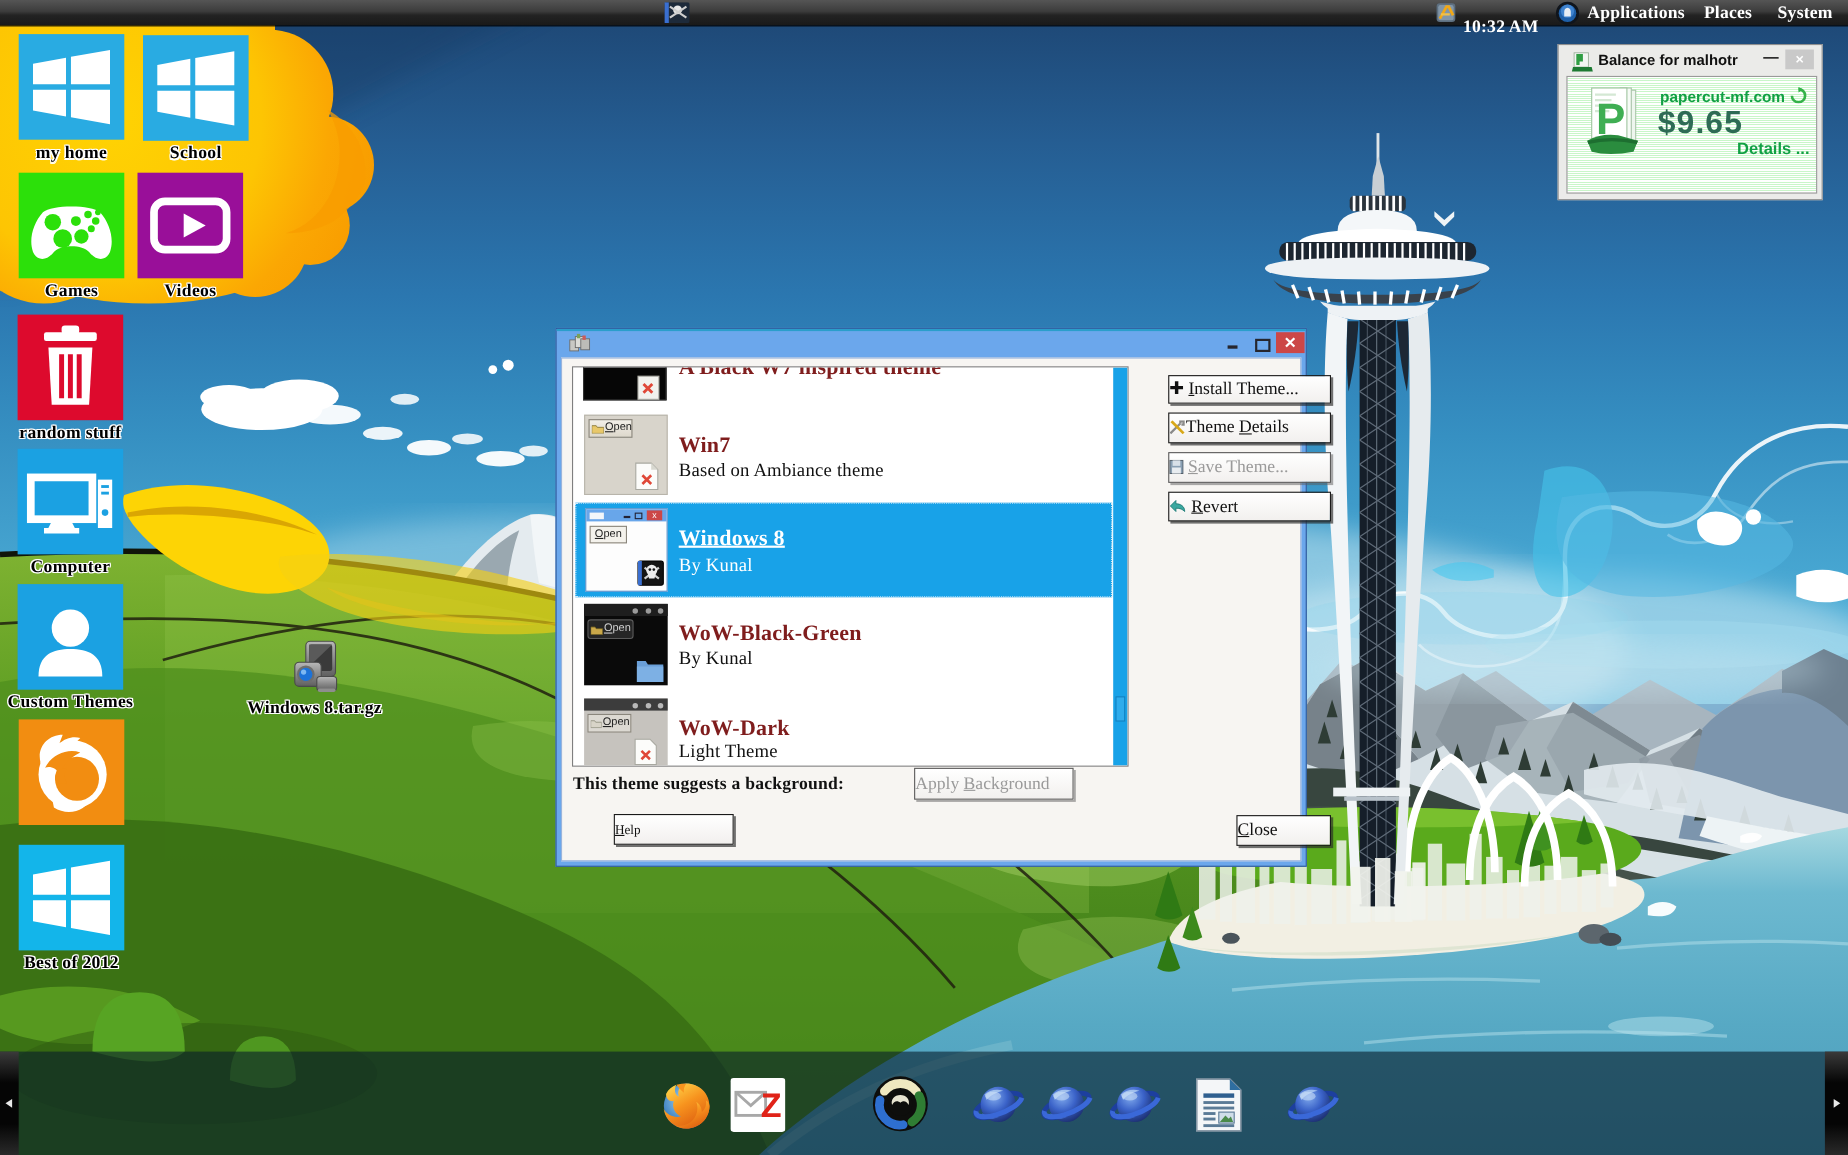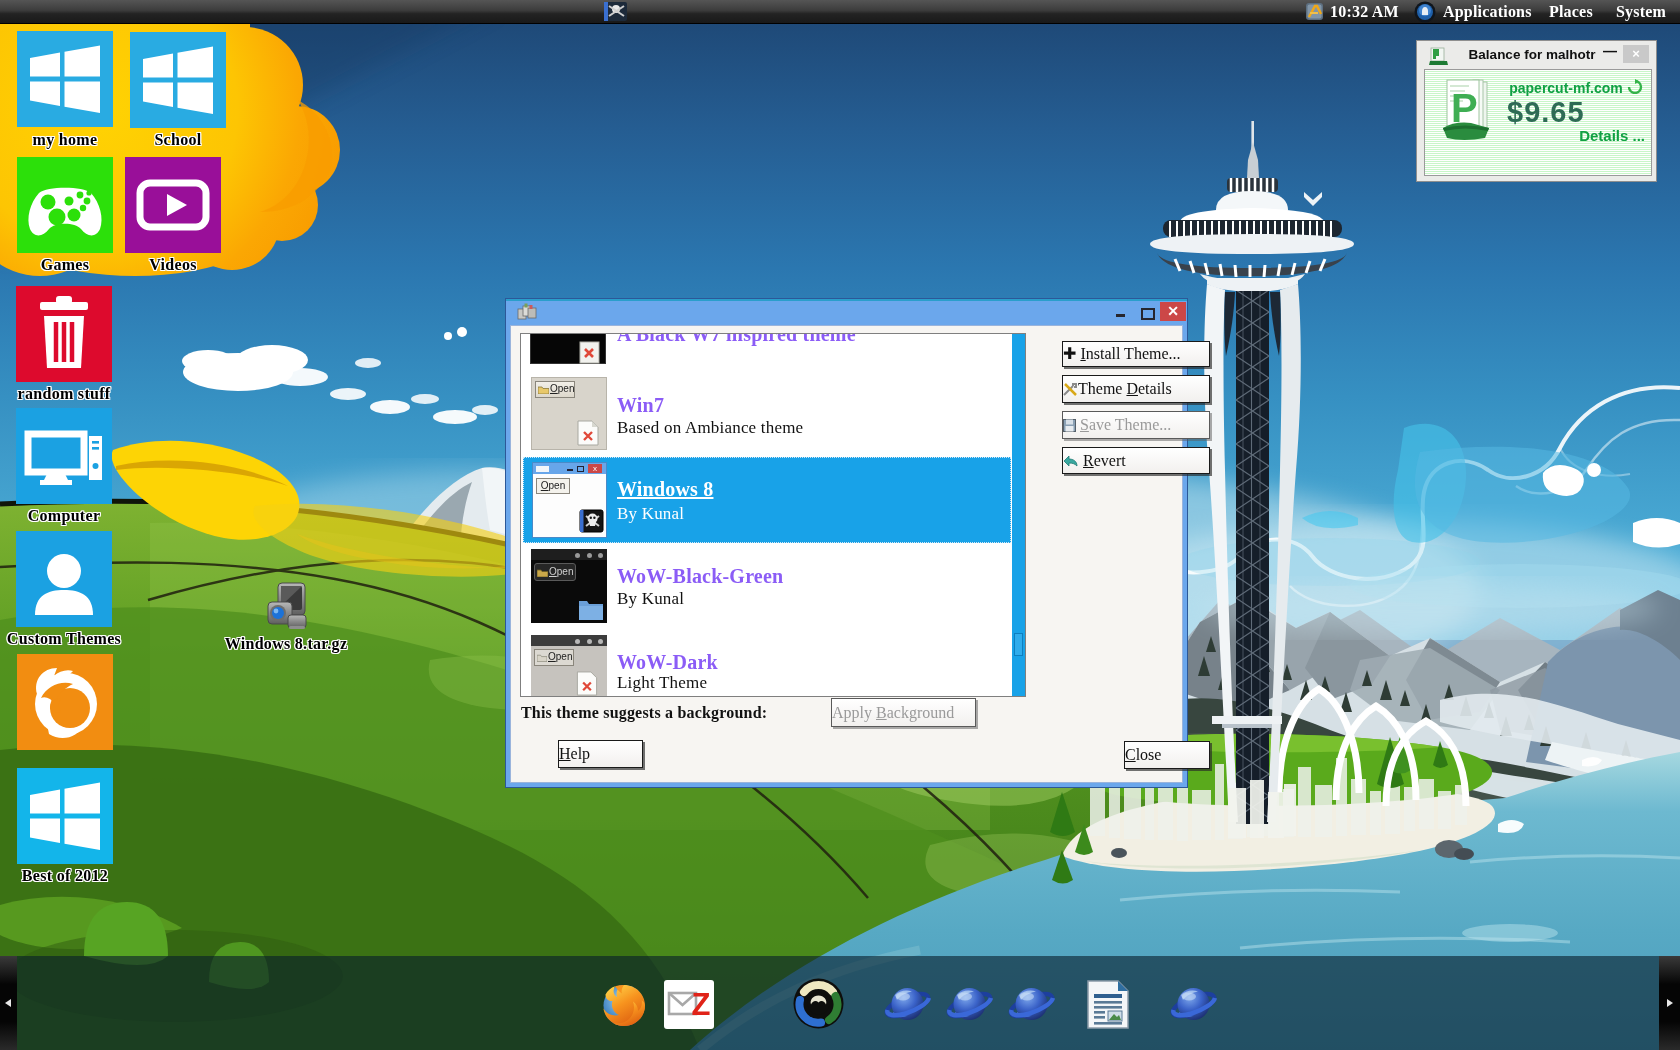--- a/index.html
+++ b/index.html
@@ -20,21 +20,21 @@
 #balance{position:absolute;left:1416px;top:40px;width:241px;height:142px;background:#ebebe9;border:1px solid #8f8f8f;box-sizing:border-box;z-index:30;font-family:"Liberation Sans",sans-serif;}
 #balgreen{position:absolute;left:7px;top:28px;width:226px;height:105px;border:1px solid #9a9a9a;
  background:repeating-linear-gradient(180deg,#ffffff 0px,#ffffff 1px,#c9f6c9 1px,#c9f6c9 2px);}
 
 #dlg{position:absolute;left:505px;top:298px;width:683px;height:490px;z-index:35;box-sizing:border-box;
  background:#6ba7ec;border:1px solid #2c5898;}
 #dlgclient{position:absolute;left:4px;top:26px;width:673px;height:458px;background:#f7f5f2;border:1px solid #9ab4dc;box-sizing:border-box;}
 #dlglist{position:absolute;left:9px;top:7px;width:506px;height:364px;background:#fff;border:1px solid #7f7f7f;box-sizing:border-box;overflow:hidden;}
 .btn{position:absolute;background:linear-gradient(#ffffff,#f2f0ee);border:1px solid #1a1a1a;box-shadow:2px 2px 0 rgba(40,40,40,0.65);box-sizing:border-box;text-align:left;font-family:Liberation Serif, serif;color:#111;margin-left:36px;}
 .btn.dis{color:#9a9a9a;border-color:#5a5a5a;box-shadow:2px 2px 0 rgba(90,90,90,0.5);}
-.itemtitle{font-weight:bold;font-size:20px;color:#8b5cf6;letter-spacing:0.2px;}
+.itemtitle{font-weight:bold;font-size:20px;color:#7f1d1d;letter-spacing:0.2px;}
 .itemsub{font-size:17px;color:#111;letter-spacing:0.2px;}
 u{text-decoration:underline;}
 </style>
 </head>
 <body>
 <div id="stage">
 
 <svg id="wp" class="abs" width="1680" height="1050" viewBox="0 0 1680 1050" style="left:0;top:0;z-index:1">
  <defs>
   <linearGradient id="sky" x1="0" y1="0" x2="0" y2="1">
@@ -406,21 +406,21 @@
     <circle cx="12" cy="7" r="4" fill="#e8e8e8"></circle>
     <line x1="5" y1="14" x2="20" y2="4" stroke="#cfcfcf" stroke-width="2"></line>
     <line x1="5" y1="4" x2="20" y2="14" stroke="#cfcfcf" stroke-width="2"></line>
   </svg>
   <svg class="abs" style="left:1305px;top:2px" width="21" height="19" viewBox="0 0 21 19">
     <rect x="1" y="1" width="17" height="17" rx="3" fill="#5d6f80"></rect>
     <rect x="2.5" y="2.5" width="14" height="14" rx="2" fill="#8296a8"></rect>
     <path d="M4,15 L10,4 L12,4 L16,12" stroke="#f0a818" stroke-width="2.5" fill="none"></path>
     <line x1="5" y1="11" x2="13" y2="11" stroke="#f0c04a" stroke-width="2"></line>
   </svg>
-  <div class="ptxt" style="left:1330px;">10:32 AM</div>
+  <div class="ptxt" style="left:1330px;margin-top:13px;">10:32 AM</div>
   <svg class="abs" style="left:1413px;top:1px" width="24" height="22" viewBox="0 0 24 22">
     <circle cx="12" cy="11" r="10.5" fill="#10151c"></circle>
     <circle cx="12" cy="11" r="8" fill="#1e5fa8"></circle>
     <circle cx="12" cy="9.2" r="6" fill="#3f83cf"></circle>
     <path d="M12,6 C10,6 9,8 9,10 L9,14 L15,14 L15,10 C15,8 14,6 12,6 Z" fill="#e8eef4"></path>
   </svg>
   <div class="ptxt" style="left:1443px;">Applications</div>
   <div class="ptxt" style="left:1549px;">Places</div>
   <div class="ptxt" style="left:1616px;">System</div>
 </div>
@@ -637,21 +637,21 @@
         <ellipse cx="20" cy="14.5" rx="7" ry="4" fill="#cfe2f8" opacity="0.55"></ellipse>
       </svg>
 </div>
 
 <div id="balance">
   <svg class="abs" style="left:11px;top:5px" width="22" height="22" viewBox="0 0 22 22">
     <rect x="3" y="2" width="13" height="13" fill="#f2f6f2" stroke="#9ab09a" stroke-width="0.8"></rect>
     <path d="M5,3 L11,3 L11,10 L8,10 L8,13 L5,13 Z" fill="#2f9e43"></path>
     <path d="M2,15 L19,15 L20,19 L1,19 Z" fill="#1d7a33"></path>
   </svg>
-  <div class="abs" style="left:36px;top:6px;width:158px;text-align:center;font-weight:bold;font-size:13.5px;color:#101010;font-family:'Liberation Sans',sans-serif;">Balance for malhotr</div>
+  <div class="abs" style="left:36px;top:6px;width:158px;text-align:left;font-weight:bold;font-size:13.5px;color:#101010;font-family:'Liberation Sans',sans-serif;">Balance for malhotr</div>
   <div class="abs" style="left:186px;top:2px;width:16px;font-weight:bold;color:#111;font-size:14px;">—</div>
   <div class="abs" style="left:206px;top:4px;width:26px;height:18px;background:#c9c9c9;color:#fff;font-weight:bold;font-size:13px;text-align:center;line-height:18px;font-family:'Liberation Sans',sans-serif;">×</div>
   <div id="balgreen">
     <svg class="abs" style="left:16px;top:6px" width="56" height="66" viewBox="0 0 56 66">
       <rect x="36" y="6" width="10" height="46" fill="#eef6ee" stroke="#a8c4a8" stroke-width="1"></rect>
       <rect x="32" y="4" width="10" height="48" fill="#f6fbf6" stroke="#a8c4a8" stroke-width="1"></rect>
       <rect x="6" y="4" width="32" height="50" fill="#ffffff" stroke="#9ec49e" stroke-width="1"></rect>
       <path d="M9,10 L28,10 M9,15 L24,15 M9,20 L26,20 M9,25 L22,25" stroke="#d4e8d4" stroke-width="2"></path>
       <text x="10" y="46" font-family="Liberation Sans,sans-serif" font-size="40" font-weight="bold" fill="#3fae53">P</text>
       <path d="M2,52 Q14,45 30,47 L48,52 L44,62 Q22,66 6,62 Z" fill="#2a8c3e"></path>
@@ -781,18 +781,18 @@
             <rect x="0.5" y="0.5" width="12" height="12" fill="#8aa0b4" stroke="#55606a"></rect>
             <rect x="3" y="0.5" width="7" height="5" fill="#d8e0e8"></rect>
             <rect x="2.5" y="7" width="8" height="5.5" fill="#e8ecf0"></rect>
           </svg> <u>S</u>ave Theme...</div>
   <div class="btn" style="left:515px;top:121px;width:148px;height:27px;font-size:16px;line-height:25px;"><svg width="16" height="12" viewBox="0 0 16 12" style="vertical-align:-1px">
             <path d="M14,11 C14,6 10,4 6,4 L6,1 L1,6 L6,11 L6,8 C10,8 12,9 14,11 Z" fill="#3aa8a0" stroke="#1d7a74" stroke-width="0.8"></path>
           </svg> <u>R</u>evert</div>
 
   <div class="abs" style="left:10px;top:378px;font-size:16px;font-weight:bold;color:#111;letter-spacing:0.2px;text-align:center;">This theme suggests a background:</div>
   <div class="btn dis" style="left:284px;top:372px;width:145px;height:29px;font-size:16px;line-height:27px;">Apply <u>B</u>ackground</div>
-  <div class="btn" style="left:11px;top:414px;width:85px;height:28px;font-size:16px;line-height:26px;"><u>H</u>elp</div>
+  <div class="btn" style="left:11px;top:414px;width:109px;height:28px;font-size:12px;line-height:26px;"><u>H</u>elp</div>
   <div class="btn" style="left:577px;top:415px;width:86px;height:28px;font-size:16px;line-height:26px;"><u>C</u>lose</div>
  </div>
 </div>
 
 </div>
 
 </body></html>

